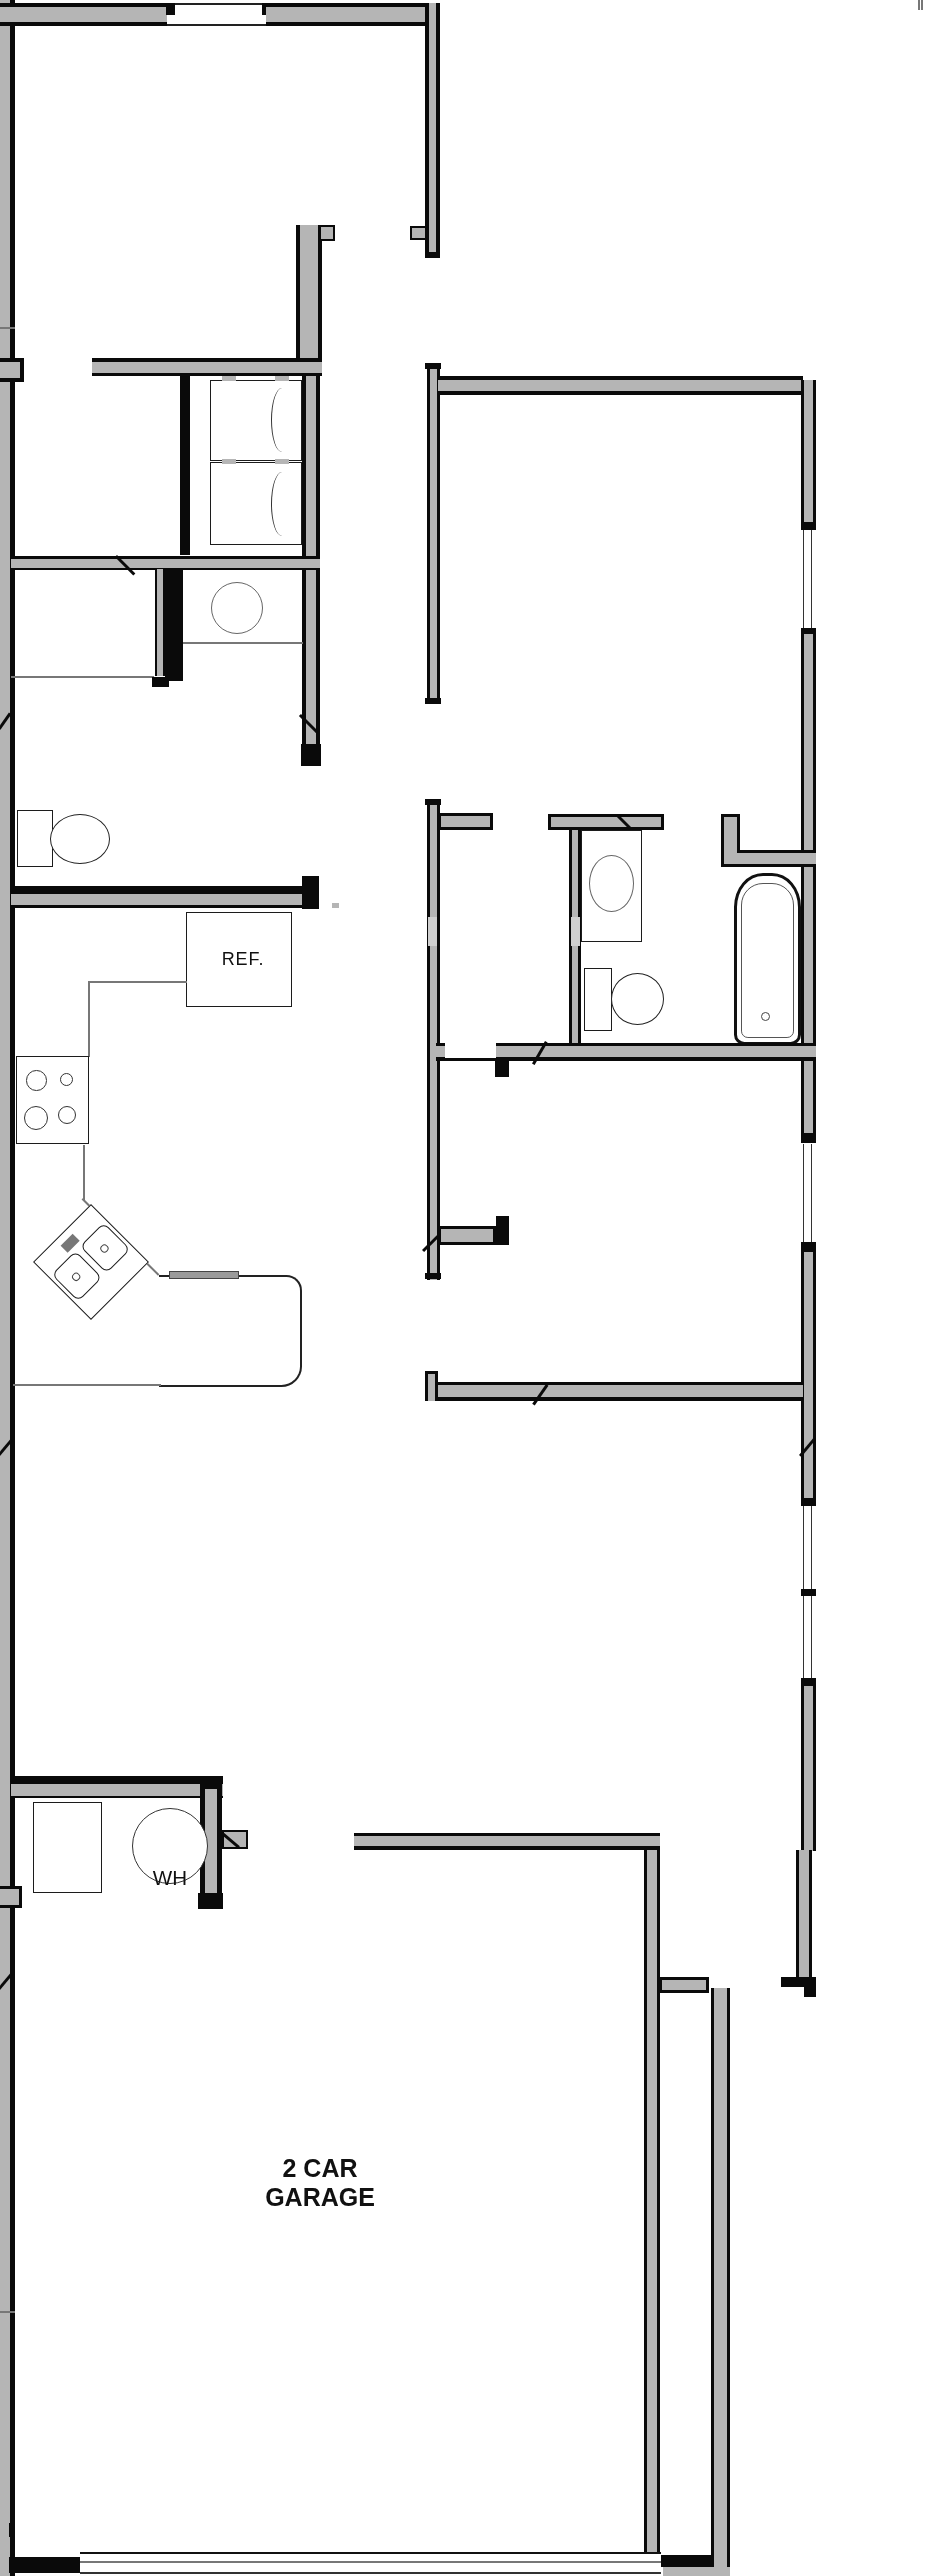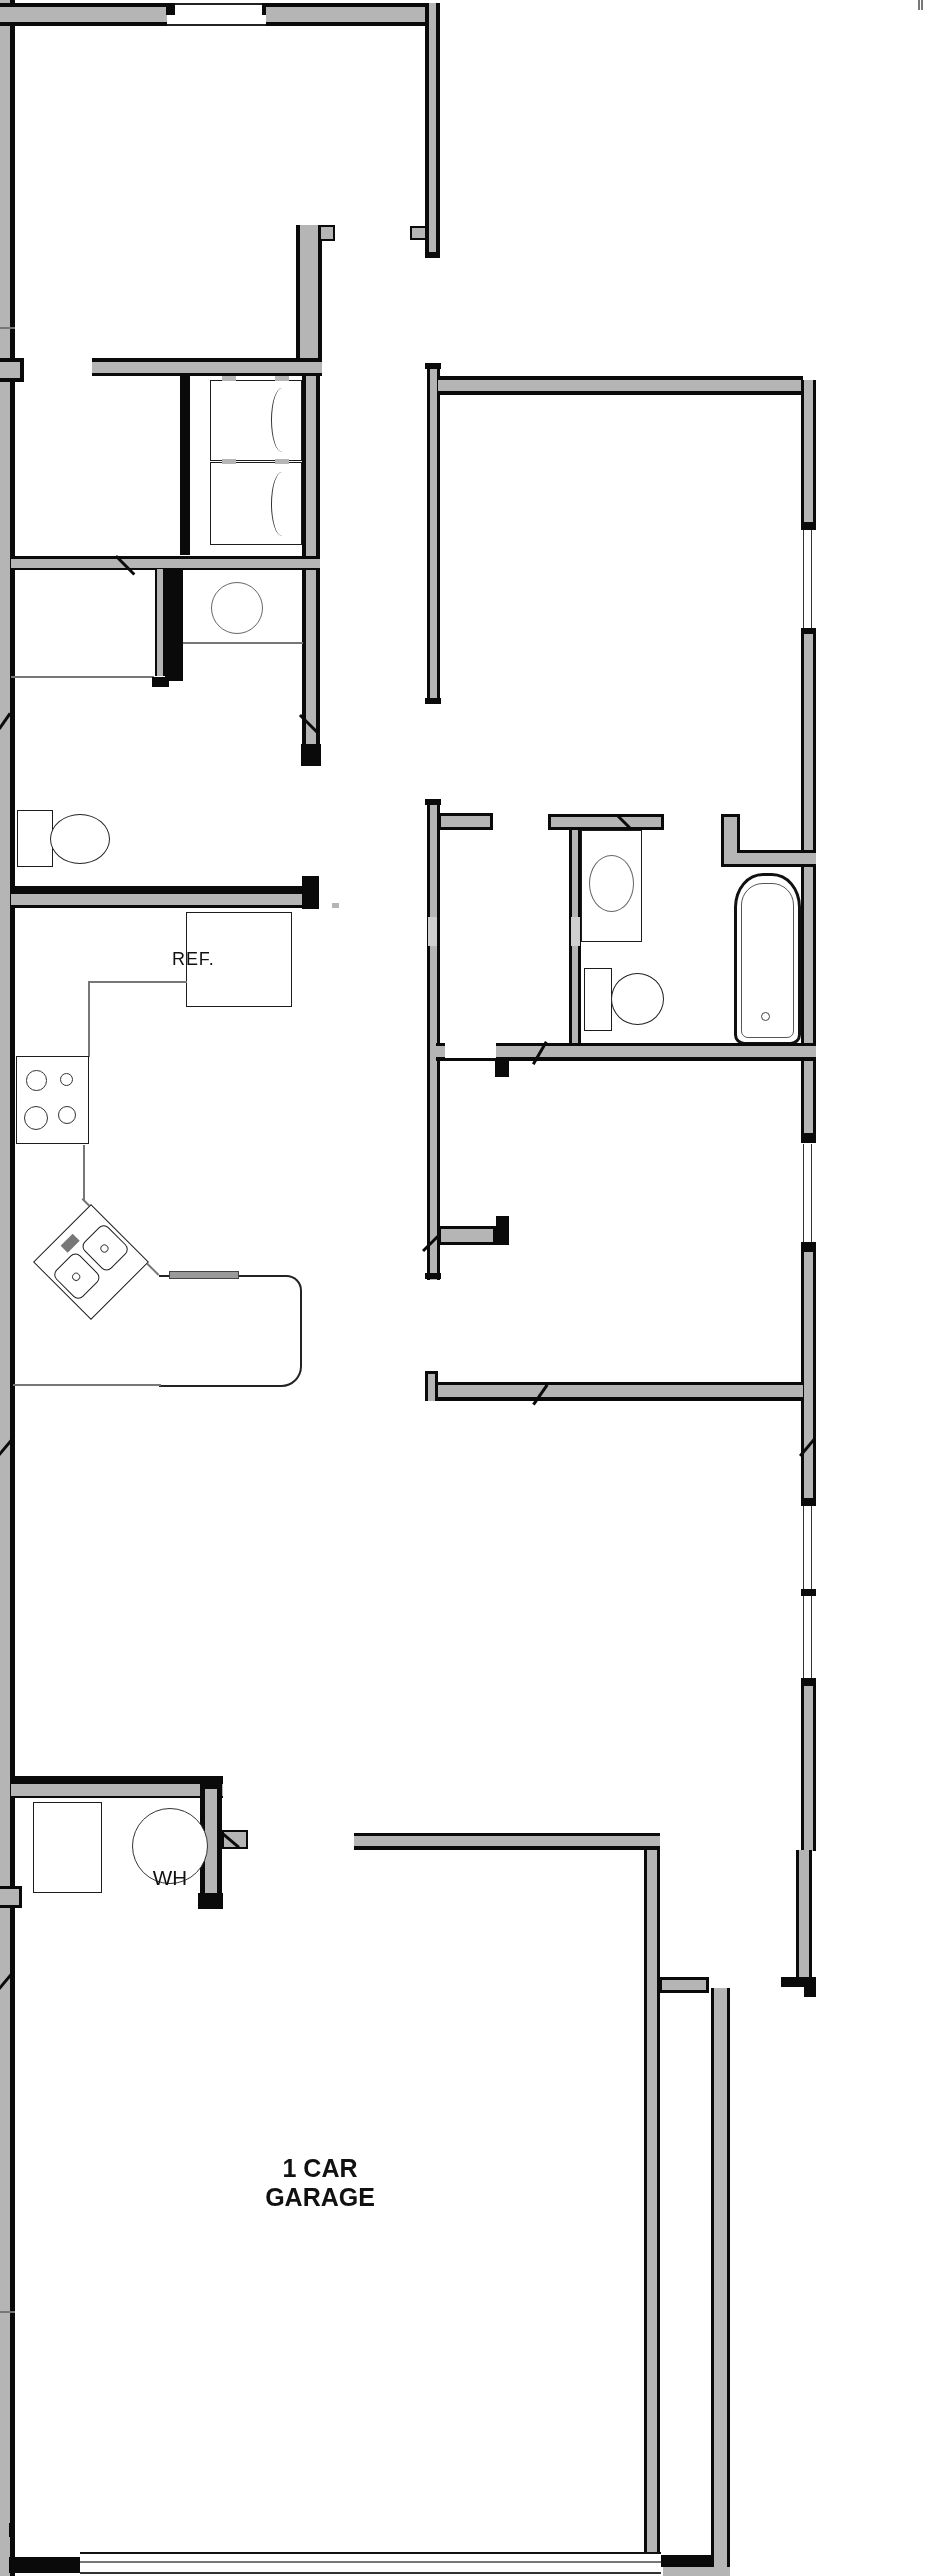--- a/index.html
+++ b/index.html
@@ -67,21 +67,21 @@
   <div class="e k" style="left:-1.7px;top:728px;width:19px;height:3.4px;transform:rotate(-55deg);transform-origin:left top;"></div>
   <div class="e f" style="left:17px;top:810px;width:36px;height:57px;"></div>
   <div class="e r" style="position:absolute;left:50px;top:814px;width:60px;height:50px;border:1.7px solid #222;background:#fff;"></div>
   <div class="e k" style="left:301px;top:714px;width:24px;height:3.4px;transform:rotate(45deg);transform-origin:left top;"></div>
 
   <div class="e w" style="left:11px;top:886px;width:307px;height:22px;border-top:8.6px solid var(--ink);border-bottom:3.4px solid var(--ink);"></div>
   <div class="e k" style="left:302px;top:876px;width:17px;height:33px;"></div>
   <div class="e w" style="left:332px;top:903px;width:6.9px;height:5.2px;"></div>
 
   <div class="e f" style="left:186px;top:912px;width:106px;height:95px;"></div>
-  <div class="e lbl" style="left:172px;top:949px;width:106px;font-size:18px;letter-spacing:0.9px;">REF.</div>
+  <div class="e lbl" style="left:190px;top:949px;width:106px;text-align:center;font-size:18px;letter-spacing:0.9px;">REF.</div>
   <div class="e t" style="left:88px;top:981px;width:99px;height:1.7px;"></div>
   <div class="e t" style="left:88px;top:981px;width:1.7px;height:76px;"></div>
   <div class="e f" style="left:15.5px;top:1056px;width:73px;height:88px;"></div>
   <div class="e r" style="position:absolute;left:26px;top:1070px;width:20.6px;height:20.6px;border:1.7px solid #333;"></div>
   <div class="e r" style="position:absolute;left:60px;top:1073px;width:13px;height:13px;border:1.7px solid #333;"></div>
   <div class="e r" style="position:absolute;left:24px;top:1106px;width:24px;height:24px;border:1.7px solid #333;"></div>
   <div class="e r" style="position:absolute;left:58px;top:1106px;width:18px;height:18px;border:1.7px solid #333;"></div>
   <div class="e t" style="left:83px;top:1145px;width:1.7px;height:55px;"></div>
   <div class="e t" style="left:83px;top:1198px;width:108px;height:1.7px;transform:rotate(45deg);transform-origin:left top;"></div>
 
@@ -167,21 +167,21 @@
   <div class="e w" style="left:222px;top:1830px;width:26px;height:19px;border:2.6px solid var(--ink);"></div>
   <div class="e k" style="left:223px;top:1832px;width:22px;height:2.6px;transform:rotate(40deg);transform-origin:left top;"></div>
   <div class="e w" style="left:0;top:1886px;width:21.5px;height:22px;border-top:3.4px solid var(--ink);border-bottom:3.4px solid var(--ink);border-right:3.4px solid var(--ink);"></div>
   <div class="e k" style="left:-2.6px;top:1989px;width:20.6px;height:3.4px;transform:rotate(-50deg);transform-origin:left top;"></div>
 
   <div class="e w" style="left:354px;top:1833px;width:306px;height:17px;border-top:3.4px solid var(--ink);border-bottom:4.3px solid var(--ink);"></div>
   <div class="e w" style="left:644px;top:1850px;width:15.5px;height:713px;border-left:3.4px solid var(--ink);border-right:3.4px solid var(--ink);"></div>
   <div class="e w" style="left:659px;top:1977px;width:50px;height:15.5px;border:3.4px solid var(--ink);"></div>
   <div class="e w" style="left:711px;top:1988px;width:19px;height:588px;border-left:3.4px solid var(--ink);border-right:3.4px solid var(--ink);"></div>
 
-  <div class="e lbl" style="left:230px;top:2154px;width:180px;text-align:center;font-size:25px;font-weight:bold;">1 CAR GARAGE</div>
+  <div class="e lbl" style="left:230px;top:2154px;width:180px;text-align:center;font-size:25px;font-weight:bold;">2 CAR GARAGE</div>
 
   <div class="e k" style="left:8.6px;top:2557px;width:71px;height:16.3px;"></div>
   <div class="e" style="left:80px;top:2552px;width:581px;height:22px;background:#fff;border-top:2.6px solid #111;border-bottom:2.6px solid #333;"></div>
   <div class="e t" style="left:80px;top:2561px;width:581px;height:1.7px;"></div>
   <div class="e k" style="left:661px;top:2555px;width:53px;height:12px;"></div>
   <div class="e w" style="left:663px;top:2567px;width:67px;height:8.6px;"></div>
 
 </div>
 
 

